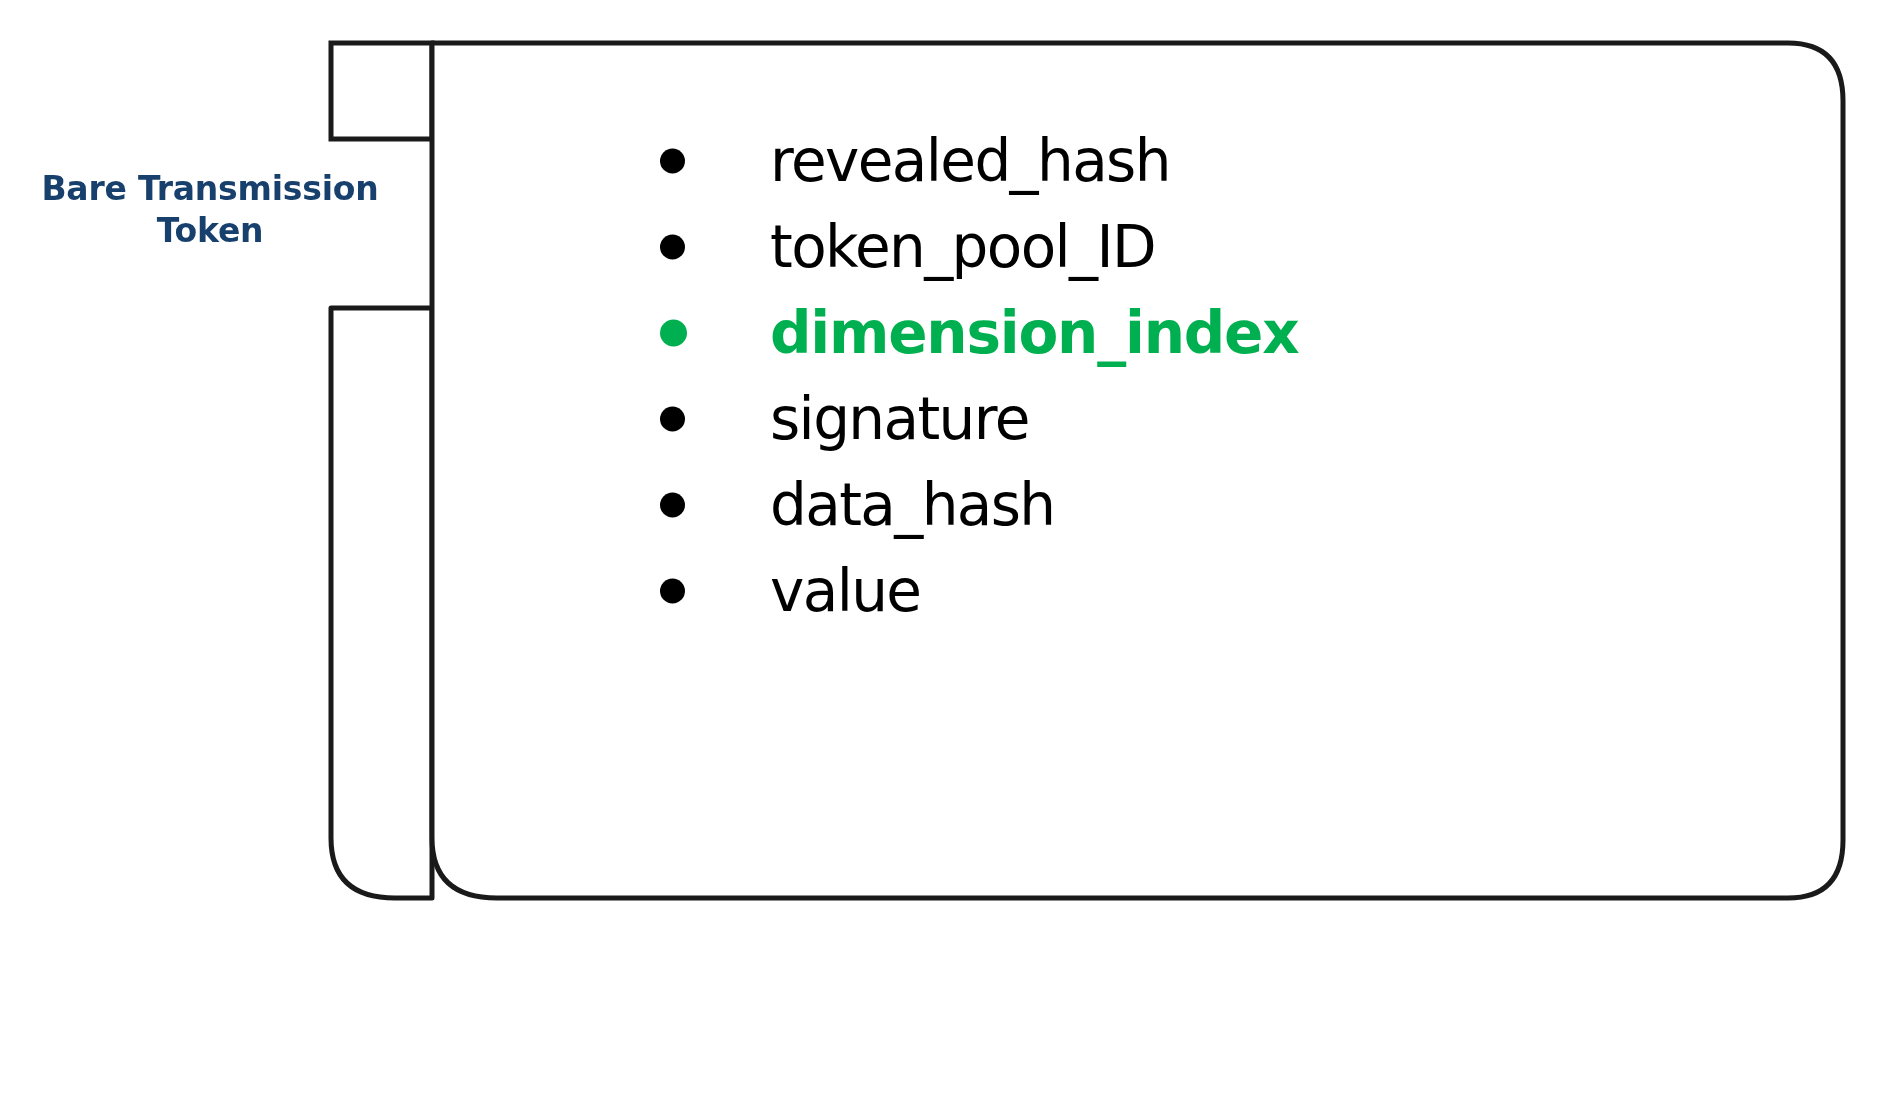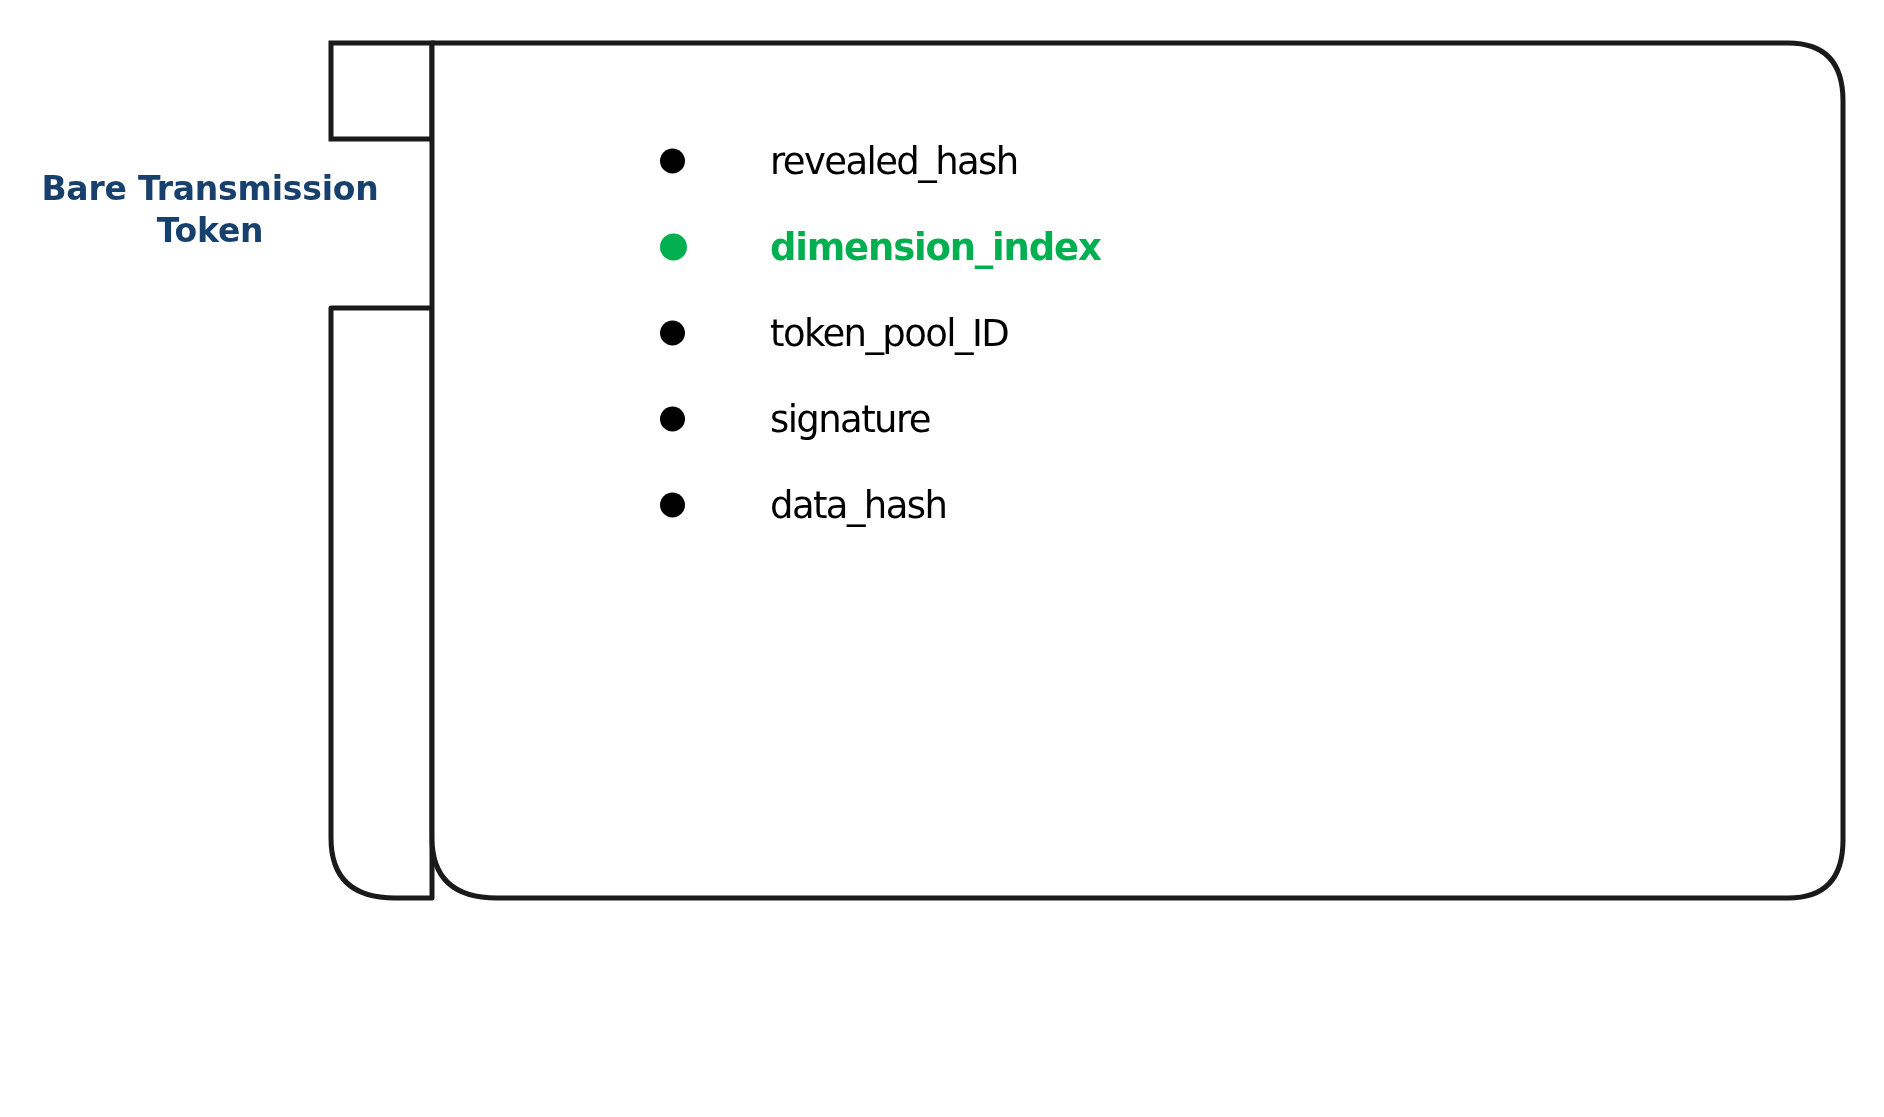--- a/index.html
+++ b/index.html
@@ -81,21 +81,21 @@
     width: 27px;
     height: 27px;
   }
 
   .field-text {
     position: absolute;
     left: 210px;
     top: 50%;
     transform: translateY(-50%);
     font-family: "DejaVu Sans", sans-serif;
-    font-size: 37px;
+    font-size: 58px;
     line-height: 1;
     color: #000000;
     white-space: nowrap;
     letter-spacing: -1.6px;
   }
 
   .field-row.accent .field-text {
     color: #00b050;
     font-weight: bold;
     letter-spacing: -1.2px;
@@ -134,37 +134,41 @@
   <div class="side-label">Bare Transmission
 Token</div>
 
   <ul id="field-list">
 
     <li class="field-row">
       <span class="bullet"></span>
       <span class="field-text">revealed_hash</span>
     </li>
 
+    <li class="field-row">
+      <span class="bullet"></span>
+      <span class="field-text">token_pool_ID</span>
+    </li>
+
     <li class="field-row accent">
       <span class="bullet"></span>
       <span class="field-text">dimension_index</span>
-    </li>
-
-    <li class="field-row">
-      <span class="bullet"></span>
-      <span class="field-text">token_pool_ID</span>
     </li>
 
     <li class="field-row">
       <span class="bullet"></span>
       <span class="field-text">signature</span>
     </li>
 
     <li class="field-row">
       <span class="bullet"></span>
       <span class="field-text">data_hash</span>
     </li>
 
 
 
+    <li class="field-row">
+      <span class="bullet"></span>
+      <span class="field-text">value</span>
+    </li>
 
   </ul>
 </div>
 
 </body></html>

